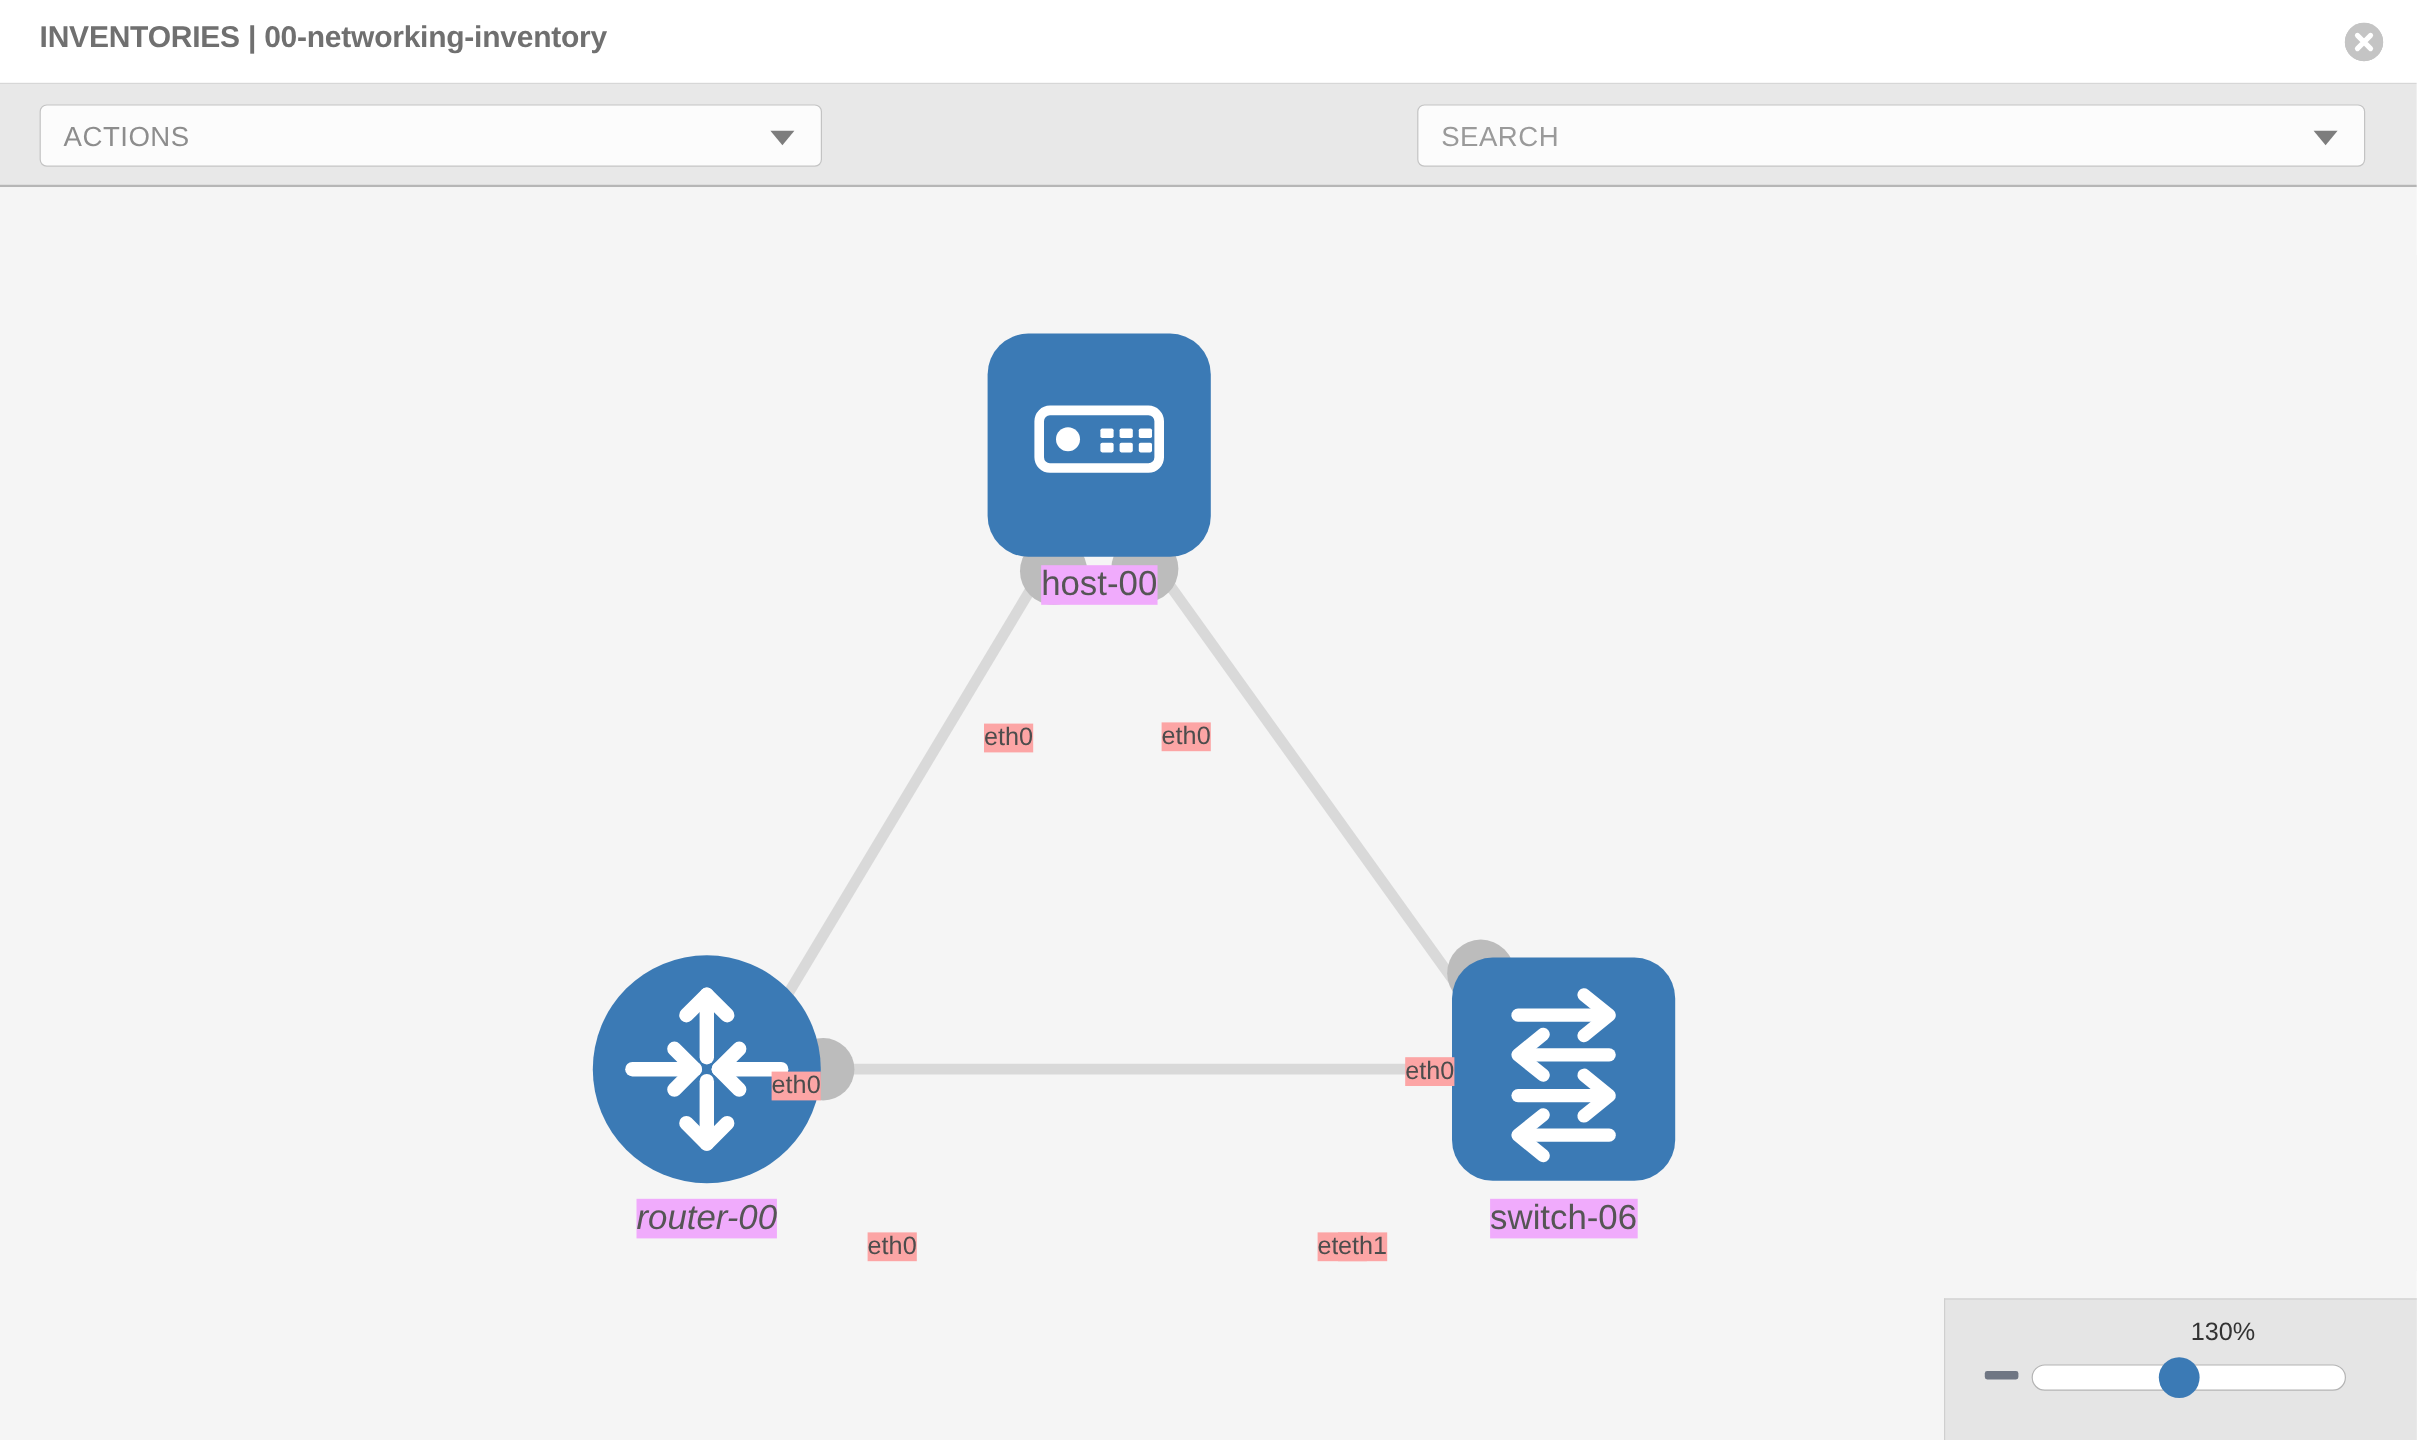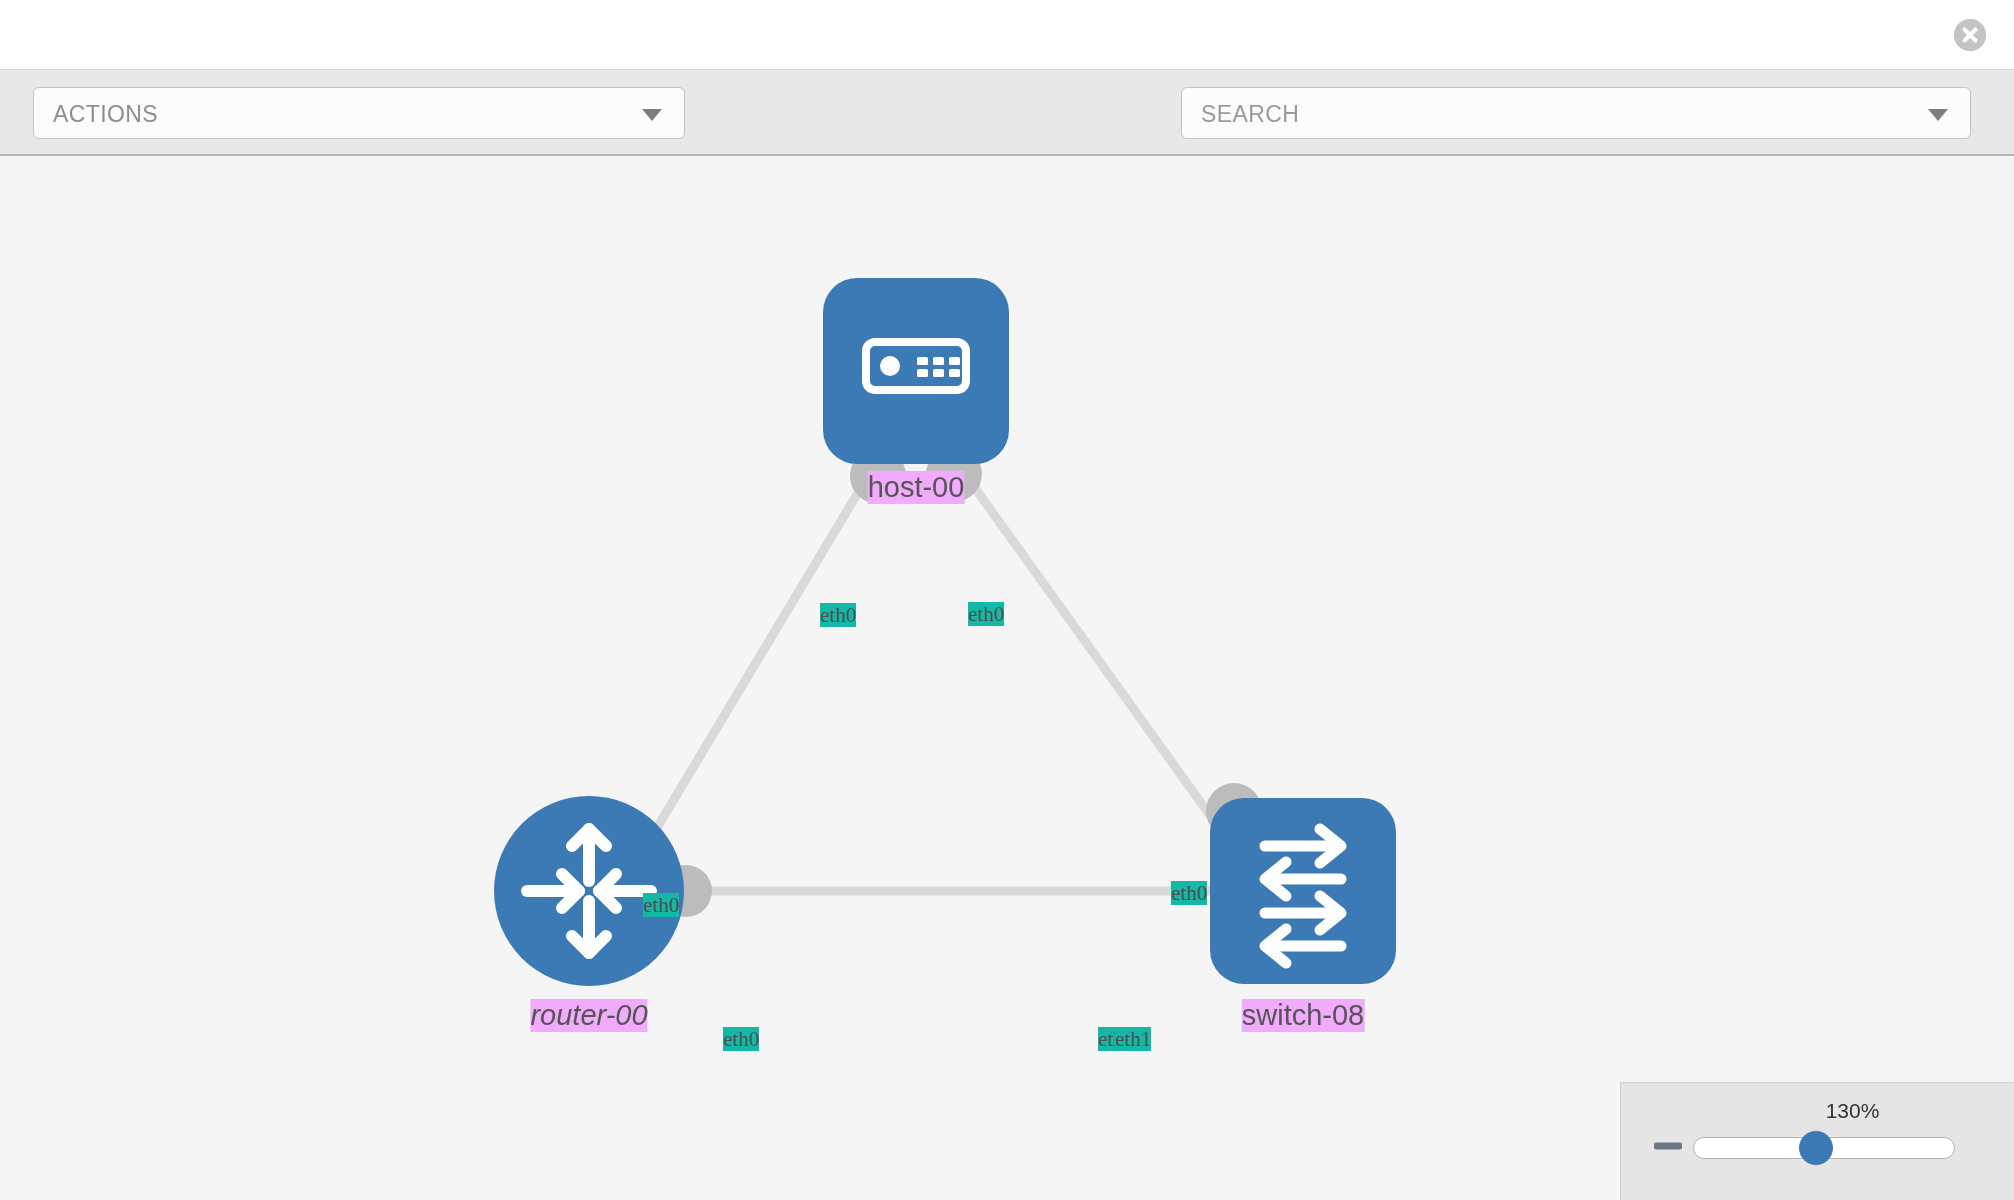--- a/index.html
+++ b/index.html
@@ -145,24 +145,23 @@
     color: #555555;
     background: #f0abfc;
     white-space: nowrap;
     transform: translateX(-50%);
     line-height: 1.15;
   }
   .port-label {
     position: absolute;
     font-size: 21px;
     color: #4c4c4c;
-    background: #14b8a6;
+    background: #fca5a5;
     white-space: nowrap;
     line-height: 1.15;
-    font-family: Liberation Serif, serif;
   }
 
   
   .zoom-widget {
     position: absolute;
     left: 1620px;
     top: 1082px;
     width: 464px;
     height: 118px;
     background: #e5e5e5;
@@ -210,20 +209,21 @@
     background: #3b7ab5;
     cursor: pointer;
   }
 </style>
 </head>
 <body>
 
 <div id="app">
 
   <div class="header">
+    <div class="header-title">INVENTORIES | 00-networking-inventory</div>
     <div class="close-btn">
       <svg width="32" height="32" viewBox="0 0 32 32" aria-hidden="true">
         <circle cx="16" cy="16" r="16" fill="#c4c4c4"></circle>
         <path d="M10.5 10.5 L21.5 21.5 M21.5 10.5 L10.5 21.5" stroke="#ffffff" stroke-width="4.2" stroke-linecap="round"></path>
       </svg>
     </div>
   </div>
 
   <div class="toolbar">
 
@@ -328,21 +328,21 @@
           <polyline points="17,5 38,22 17,39"></polyline>
 
           <line x1="38" y1="55" x2="-36" y2="55"></line>
           <polyline points="-17,38 -38,55 -17,72"></polyline>
         </g>
       </g>
     </svg>
 
     <div class="node-label" style="left:916px; top:315px;">host-00</div>
     <div class="node-label" style="left:589px; top:843px;font-style:italic;">router-00</div>
-    <div class="node-label" style="left:1303px; top:843px;">switch-08</div>
+    <div class="node-label" style="left:1303px; top:843px;">switch-06</div>
 
     <div class="port-label" style="left:820px; top:447px;">eth0</div>
     <div class="port-label" style="left:968px; top:446px;">eth0</div>
     <div class="port-label" style="left:643px; top:737px;">eth0</div>
     <div class="port-label" style="left:1171px; top:725px;">eth0</div>
     <div class="port-label" style="left:723px; top:871px;">eth0</div>
     <div class="port-label" style="left:1098px; top:871px;">eth0</div>
     <div class="port-label" style="left:1115px; top:871px;">eth1</div>
 
   </div>

